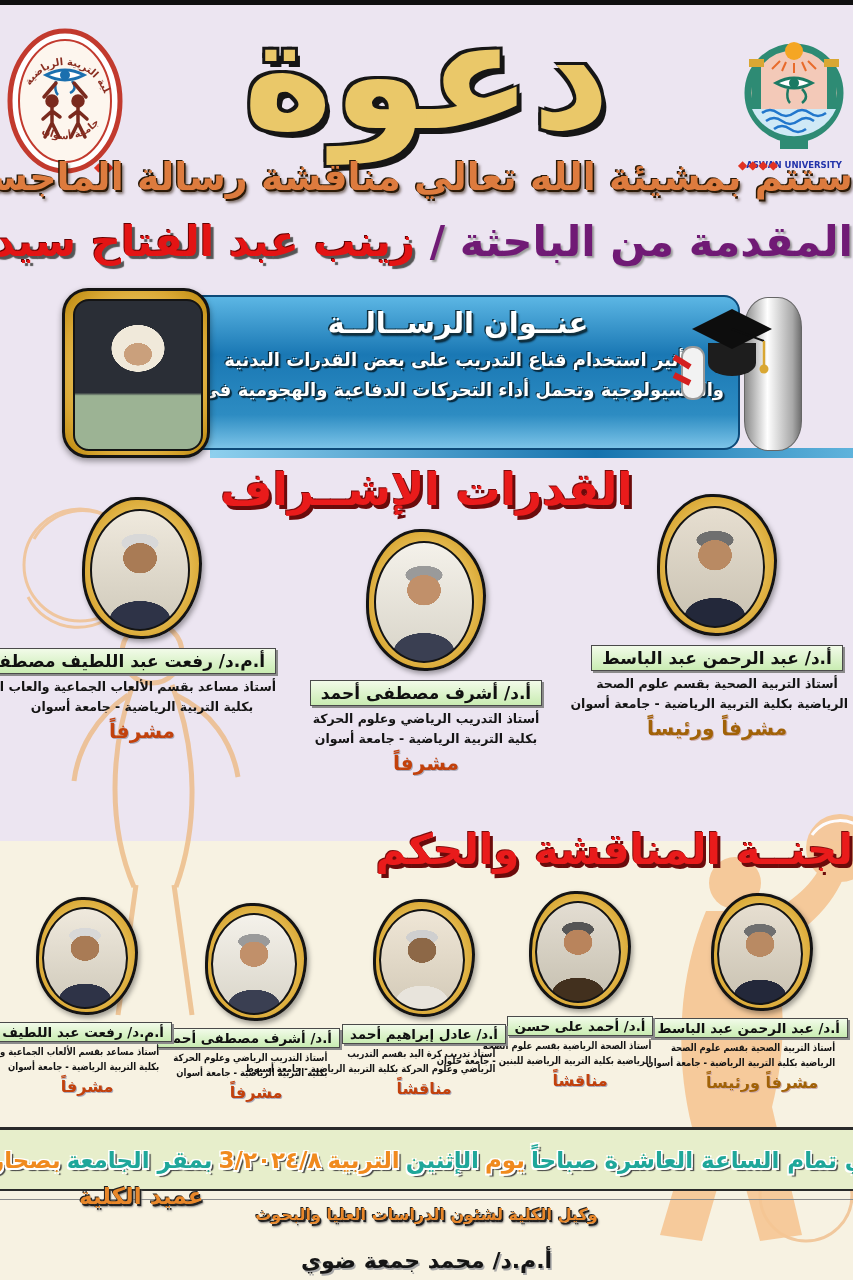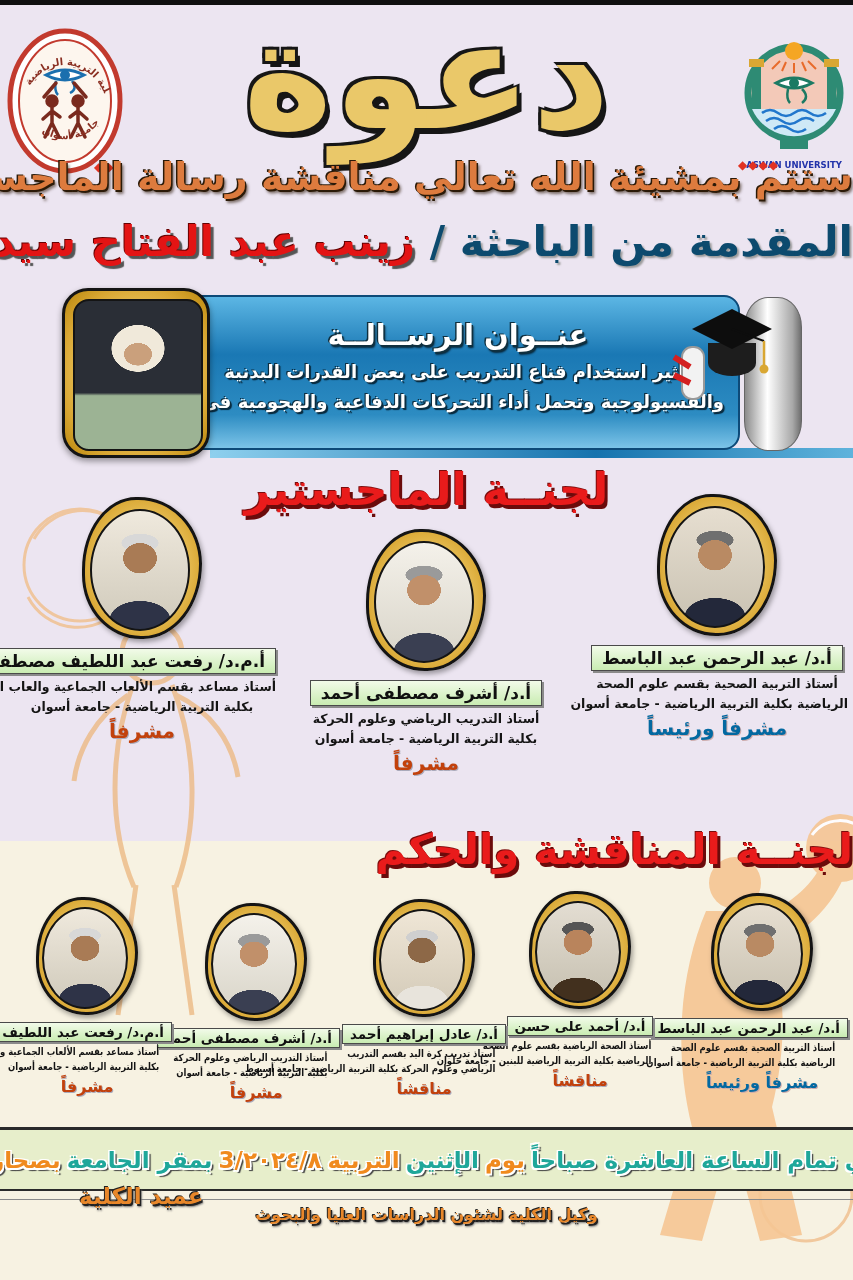--- a/index.html
+++ b/index.html
@@ -10,35 +10,35 @@
   
   .lower-bg{left:0;top:836px;width:853px;height:444px;background:#f7f2e2;}
   .wm{left:0;top:0;z-index:1;pointer-events:none;}
   
   .dawa{top:-18px;left:0;width:100%;text-align:center;font-size:152px;font-weight:bold;color:#eac869;z-index:2;
     text-shadow:-3px -3px 0 #161616,3px -3px 0 #161616,-3px 3px 0 #161616,5px 6px 0 #161616;}
   
   .intro{top:150px;left:0;width:100%;text-align:center;font-size:38px;font-weight:bold;color:#dd7b3e;z-index:2;white-space:nowrap;
     text-shadow:-1.5px -1.5px 0 #2b1a08,1.5px 1.5px 0 #2b1a08,3px 4px 3px rgba(40,20,0,.55);}
   .presented{top:212px;left:0;width:100%;text-align:center;font-size:42px;font-weight:bold;white-space:nowrap;z-index:2;}
-  .presented .lbl{color:#0c4a6e;text-shadow:2px 2px 2px #9a9a9a;}
+  .presented .lbl{color:#701a75;text-shadow:2px 2px 2px #9a9a9a;}
   .presented .nm{color:#e31414;text-shadow:-1px -1px 0 #600,3px 3px 1px #555;}
   
   .res-frame{left:62px;top:283px;width:148px;height:170px;z-index:4;padding:8px;box-sizing:border-box;
     background:radial-gradient(#f6d97f 30%,#d9a733 75%,#b8860b);border:3px solid #141414;border-radius:26px;
     box-shadow:0 3px 6px rgba(0,0,0,.4);}
   .res-photo{width:100%;height:100%;border:2px solid #141414;border-radius:16px;
     background:
       radial-gradient(ellipse 19% 13% at 50% 36%, #caa07c 0 58%, rgba(0,0,0,0) 59%),
       radial-gradient(ellipse 36% 27% at 50% 32%, #f0e9da 0 58%, rgba(0,0,0,0) 59%),
       linear-gradient(180deg,#2a2e36 0 62%,#9cb394 64%);}
   
   .banner{left:128px;top:290px;width:612px;height:155px;z-index:3;box-sizing:border-box;direction:rtl;text-align:center;color:#fff;
     background:linear-gradient(180deg,#5cb6e4 0%,#1a78b4 38%,#2d8cc2 78%,#7cc4e8 100%);
-    border:2px solid #0d4a78;border-radius:16px;padding:12px 14px 0 62px;}
+    border:2px solid #0d4a78;border-radius:16px;padding:0 14px 0 62px;}
   .btitle{margin-top:9px;font-size:29px;font-weight:bold;letter-spacing:1px;
     text-shadow:-1.5px -1.5px 0 #10303f,1.5px 1.5px 0 #10303f,2px 3px 2px #06263a;}
   .bline{font-size:18px;font-weight:bold;margin-top:9px;white-space:nowrap;
     text-shadow:-1.2px -1.2px 0 #0d2f42,1.2px 1.2px 0 #0d2f42,2px 2px 1px #06263a;}
   .scroll-end{left:744px;top:292px;width:56px;height:152px;z-index:2;border:1px solid #666;
     background:linear-gradient(90deg,#8b8b8b,#ffffff 40%,#a8a8a8 85%,#6f6f6f);border-radius:24px/30px;}
   .cap-svg{left:668px;top:296px;z-index:5;}
   .strip{left:210px;top:443px;width:643px;height:10px;z-index:1;
     background:linear-gradient(90deg,#8ed0ee,#1673ae 60%,#5fb3dc);}
   
@@ -59,21 +59,21 @@
     box-shadow:2px 2px 0 #8a8a8a;font-weight:bold;color:#101010;}
   .sup .namebox{font-size:17px;}
   .disc .namebox{font-size:13.5px;margin-top:7px;padding:1px 7px;}
   .role{font-weight:bold;color:#141414;margin-top:5px;white-space:nowrap;}
   .sup .role{font-size:12.5px;}
   .disc .role{font-size:10px;margin-top:4px;transform:scaleX(.85);}
   .status{font-weight:bold;margin-top:5px;}
   .sup .status{font-size:20px;}
   .disc .status{font-size:16px;}
   .status.blue{color:#c2410c;text-shadow:1px 1px 0 #aab;}
-  .status.purple{color:#0369a1;text-shadow:1px 1px 0 #caa;text-align:center;}
+  .status.purple{color:#a16207;text-shadow:1px 1px 0 #caa;text-align:center;}
   .p1{background:radial-gradient(ellipse 30% 22% at 50% 40%,#b98a63 0 58%,rgba(0,0,0,0) 59%),radial-gradient(ellipse 33% 13% at 50% 27%,#6f6f6f 0 58%,rgba(0,0,0,0) 59%),radial-gradient(ellipse 52% 26% at 50% 92%,#23283a 0 60%,rgba(0,0,0,0) 61%),linear-gradient(180deg,#e6ded0,#c9c2b2);}
   .p2{background:radial-gradient(ellipse 30% 22% at 50% 40%,#c1906a 0 58%,rgba(0,0,0,0) 59%),radial-gradient(ellipse 33% 13% at 50% 27%,#9a9a9a 0 58%,rgba(0,0,0,0) 59%),radial-gradient(ellipse 52% 26% at 50% 92%,#3a3f52 0 60%,rgba(0,0,0,0) 61%),linear-gradient(180deg,#f4f1ea,#d8d4c8);}
   .p3{background:radial-gradient(ellipse 30% 22% at 50% 40%,#a97b55 0 58%,rgba(0,0,0,0) 59%),radial-gradient(ellipse 33% 13% at 50% 27%,#d8d8d8 0 58%,rgba(0,0,0,0) 59%),radial-gradient(ellipse 52% 26% at 50% 92%,#2e3347 0 60%,rgba(0,0,0,0) 61%),linear-gradient(180deg,#efe9dd,#cfc9ba);}
   .p4{background:radial-gradient(ellipse 30% 22% at 50% 40%,#b9845c 0 58%,rgba(0,0,0,0) 59%),radial-gradient(ellipse 33% 13% at 50% 27%,#555 0 58%,rgba(0,0,0,0) 59%),radial-gradient(ellipse 52% 26% at 50% 92%,#42301e 0 60%,rgba(0,0,0,0) 61%),linear-gradient(180deg,#e3ddd2,#c6c0b0);}
   .p5{background:radial-gradient(ellipse 30% 22% at 50% 40%,#8d6847 0 58%,rgba(0,0,0,0) 59%),radial-gradient(ellipse 33% 13% at 50% 27%,#cfcfcf 0 58%,rgba(0,0,0,0) 59%),radial-gradient(ellipse 52% 26% at 50% 92%,#e8e4dc 0 60%,rgba(0,0,0,0) 61%),linear-gradient(180deg,#efe6d6,#d3cab8);}
   
   .band{left:0;top:1122px;width:853px;height:64px;background:#e7eecb;z-index:3;box-sizing:border-box;
     border-top:3px solid #2a2a2a;border-bottom:2px solid #2a2a2a;
     display:flex;align-items:center;justify-content:center;gap:6px;direction:rtl;
     font-size:23px;font-weight:bold;white-space:nowrap;letter-spacing:-.3px;}
@@ -191,21 +191,21 @@
     <rect x="14" y="46" width="22" height="52" rx="10" fill="#f2f2f2" stroke="#999" stroke-width="2"></rect>
     <path d="M6 56 l16 10 M6 74 l16 8" stroke="#d42020" stroke-width="6" fill="none"></path>
     <path d="M40 42 v20 a24 13 0 0 0 48 0 v-20" fill="#1d1d1d"></path>
     <polygon points="64,8 104,28 64,48 24,28" fill="#0d0d0d"></polygon>
     <line x1="64" y1="28" x2="96" y2="40" stroke="#0d0d0d" stroke-width="2"></line>
     <line x1="96" y1="40" x2="96" y2="64" stroke="#d9a733" stroke-width="2.5"></line>
     <circle cx="96" cy="68" r="4.5" fill="#d9a733"></circle>
   </svg>
   <div class="abs strip"></div>
 
-  <div class="abs red-title sup-title">لجنــة الماجستير</div>
+  <div class="abs red-title sup-title">القدرات الإشــراف</div>
 
   <div class="abs member sup" style="left:586px;top:489px;width:262px">
     <div class="frame">
         <div class="photo p1"></div>
       </div>
     <div class="namebox">أ.د/ عبد الرحمن عبد الباسط</div>
     <div class="role">أستاذ التربية الصحية بقسم علوم الصحة</div>
     <div class="role">الرياضية بكلية التربية الرياضية - جامعة أسوان</div>
     <div class="status purple">مشرفاً ورئيساً</div>
   </div>
@@ -288,14 +288,15 @@
     <span class="t">الإثنين</span>
     <span class="o">التربية</span>
     <span class="o">٢٠٢٤/٨/3</span>
     <span class="t">بمقر الجامعة</span>
     <span class="o">بصحاري</span>
   </div>
   <div class="abs band-sep"></div>
 
   <div class="abs sig f-center">وكيل الكلية لشئون الدراسات العليا والبحوث</div>
   <div class="abs sig f-dean">عميد الكلية</div>
+  <div class="abs f-name">أ.م.د/ محمد جمعة ضوي</div>
 
 </div>
 
 </body></html>

